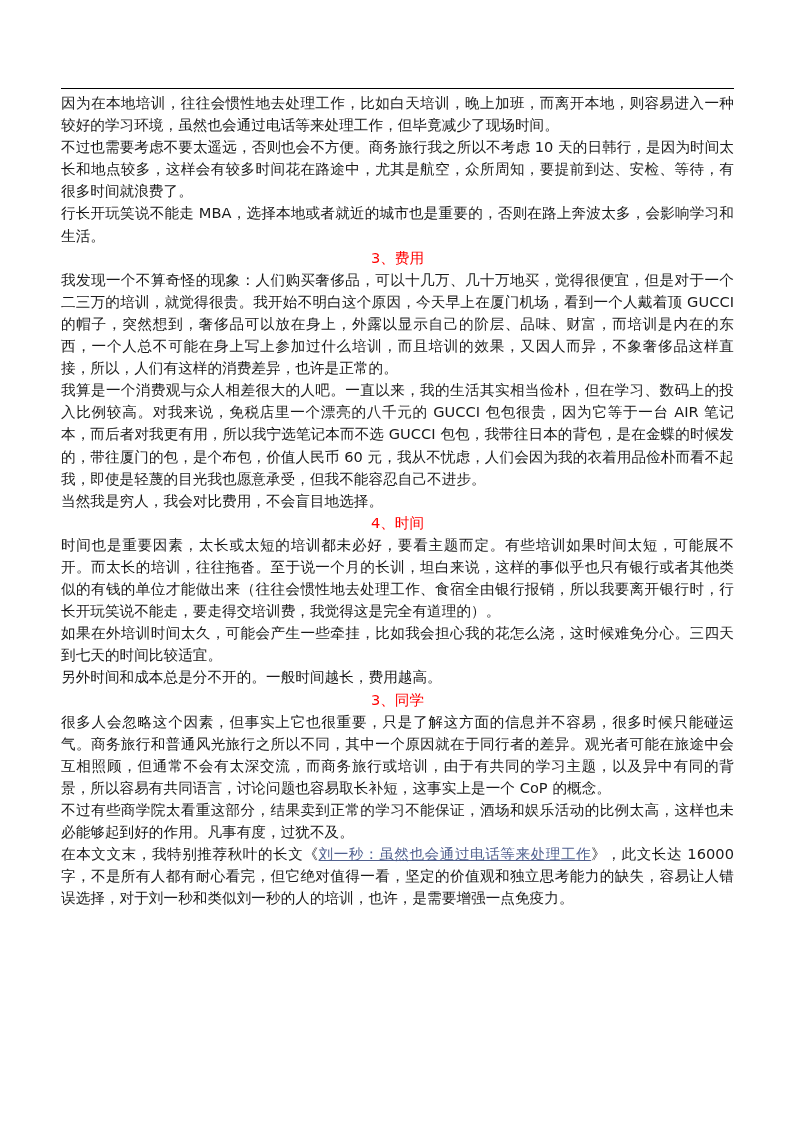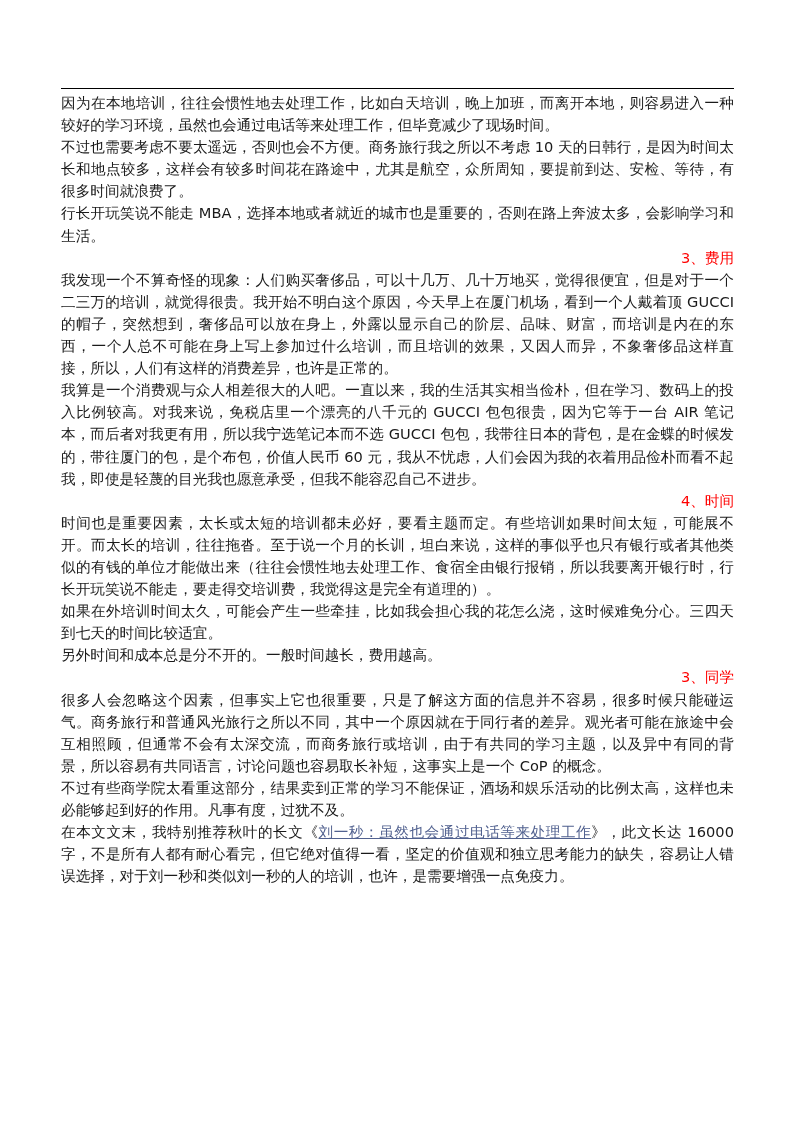--- a/index.html
+++ b/index.html
@@ -52,21 +52,21 @@
     color: #1a1a1a;
   }
 
   h3.section-heading {
     margin: 0;
     padding: 0;
     font-size: 14.6px;
     line-height: 22.1px;
     font-weight: normal;
     color: #ff0000;
-    text-align: right;
+    text-align: center;
   }
 
   a.doc-link {
     color: #51618f;
     text-decoration: underline;
   }
 
   
   p.para:last-of-type {
     text-align: justify;
@@ -86,20 +86,21 @@
     <p class="para">不过也需要考虑不要太遥远，否则也会不方便。商务旅行我之所以不考虑 10 天的日韩行，是因为时间太长和地点较多，这样会有较多时间花在路途中，尤其是航空，众所周知，要提前到达、安检、等待，有很多时间就浪费了。</p>
 
     <p class="para">行长开玩笑说不能走 MBA，选择本地或者就近的城市也是重要的，否则在路上奔波太多，会影响学习和生活。</p>
 
     <h3 class="section-heading">3、费用</h3>
 
     <p class="para">我发现一个不算奇怪的现象：人们购买奢侈品，可以十几万、几十万地买，觉得很便宜，但是对于一个二三万的培训，就觉得很贵。我开始不明白这个原因，今天早上在厦门机场，看到一个人戴着顶 GUCCI 的帽子，突然想到，奢侈品可以放在身上，外露以显示自己的阶层、品味、财富，而培训是内在的东西，一个人总不可能在身上写上参加过什么培训，而且培训的效果，又因人而异，不象奢侈品这样直接，所以，人们有这样的消费差异，也许是正常的。</p>
 
     <p class="para">我算是一个消费观与众人相差很大的人吧。一直以来，我的生活其实相当俭朴，但在学习、数码上的投入比例较高。对我来说，免税店里一个漂亮的八千元的 GUCCI 包包很贵，因为它等于一台 AIR 笔记本，而后者对我更有用，所以我宁选笔记本而不选 GUCCI 包包，我带往日本的背包，是在金蝶的时候发的，带往厦门的包，是个布包，价值人民币 60 元，我从不忧虑，人们会因为我的衣着用品俭朴而看不起我，即使是轻蔑的目光我也愿意承受，但我不能容忍自己不进步。</p>
 
+    <p class="para">当然我是穷人，我会对比费用，不会盲目地选择。</p>
 
     <h3 class="section-heading">4、时间</h3>
 
     <p class="para">时间也是重要因素，太长或太短的培训都未必好，要看主题而定。有些培训如果时间太短，可能展不开。而太长的培训，往往拖沓。至于说一个月的长训，坦白来说，这样的事似乎也只有银行或者其他类似的有钱的单位才能做出来（往往会惯性地去处理工作、食宿全由银行报销，所以我要离开银行时，行长开玩笑说不能走，要走得交培训费，我觉得这是完全有道理的）。</p>
 
     <p class="para">如果在外培训时间太久，可能会产生一些牵挂，比如我会担心我的花怎么浇，这时候难免分心。三四天到七天的时间比较适宜。</p>
 
     <p class="para">另外时间和成本总是分不开的。一般时间越长，费用越高。</p>
 
     <h3 class="section-heading">3、同学</h3>

